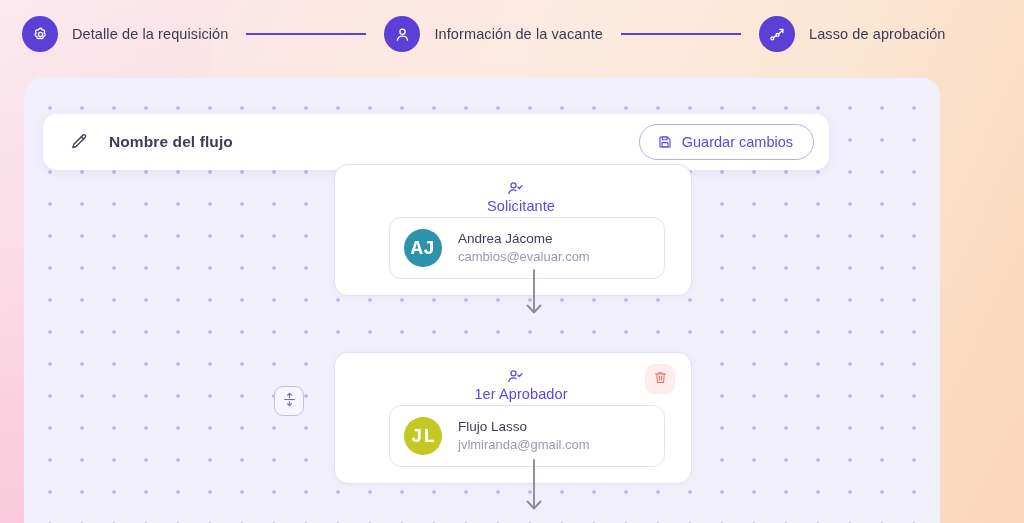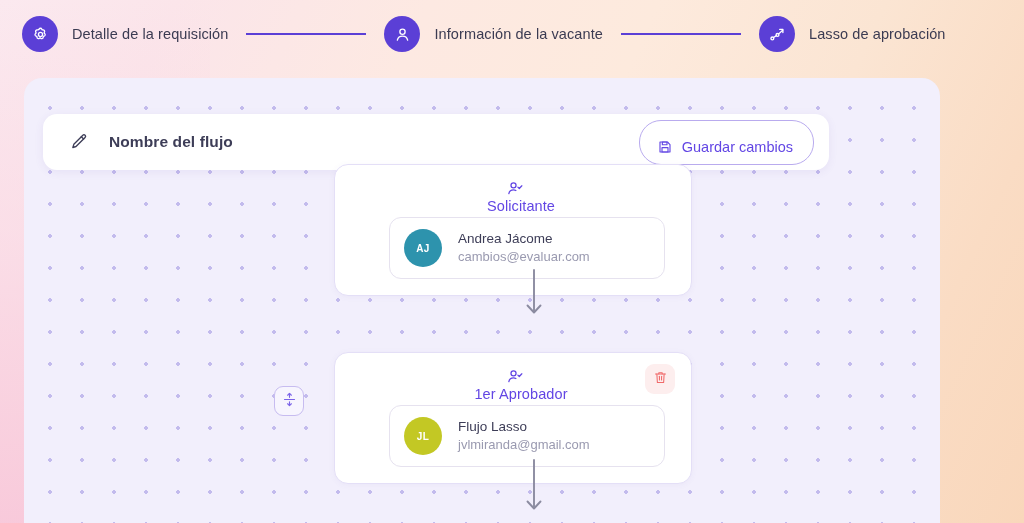--- a/index.html
+++ b/index.html
@@ -105,21 +105,21 @@
     letter-spacing: .1px;
   }
   .save-btn {
     display: flex; align-items: center; gap: 9px;
     border: 1.4px solid #b9abee;
     border-radius: 22px;
     background: #ffffff;
     color: #6246e4;
     font-size: 14.5px;
     font-family: "Liberation Sans", sans-serif;
-    padding: 18px 20px 9px 17px;
+    padding: 9px 20px 9px 17px;
     cursor: pointer;
     white-space: nowrap;
   }
   .save-btn svg { display: block; }
 
   
   .node {
     position: absolute;
     width: 358px;
     background: #ffffff;
@@ -166,25 +166,26 @@
     border-radius: 12px;
     background: #ffffff;
     display: flex;
     align-items: center;
     padding: 11px 14px;
   }
   .avatar {
     width: 38px; height: 38px;
     border-radius: 50%;
     color: #ffffff;
-    font-size: 10px;
+    font-size: 20px;
     font-weight: bold;
     display: flex; align-items: center; justify-content: center;
     flex: 0 0 auto;
     letter-spacing: .3px;
+    font-family: Liberation Mono, monospace;
   }
   .person-text { margin-left: 16px; line-height: 1.35; }
   .person-name { font-size: 13.5px; color: #3d3d57; }
   .person-mail { font-size: 13px; color: #9a9ab0; }
 
   
   .arrow { position: absolute; }
   .arrow-1 { left: 496px; top: 190px; }
   .arrow-2 { left: 496px; top: 380px; }
 

